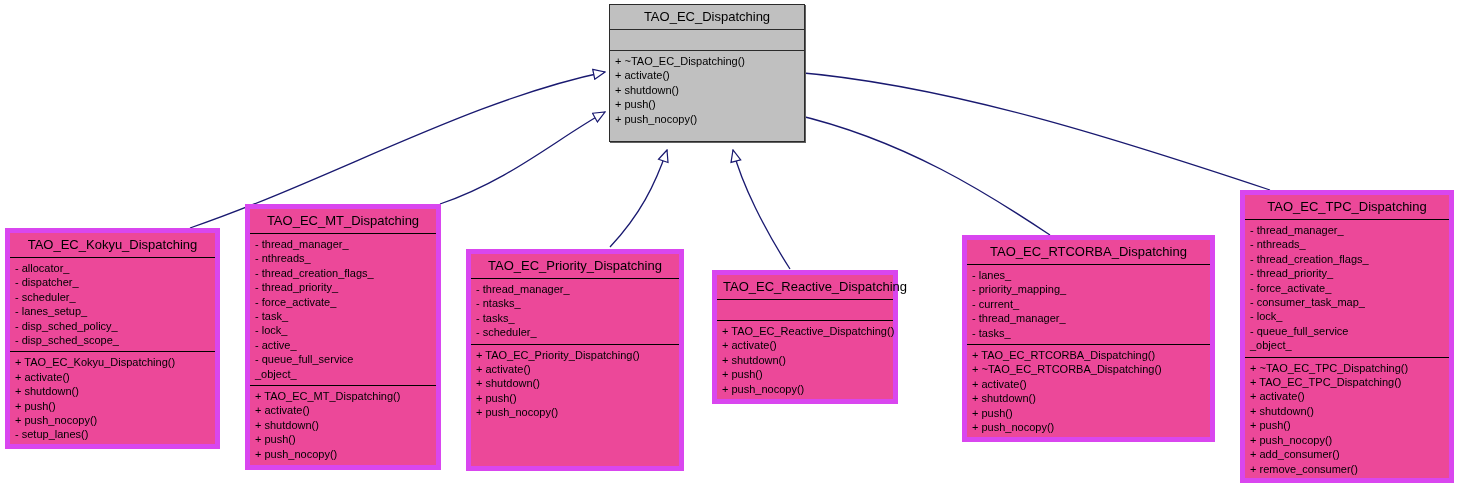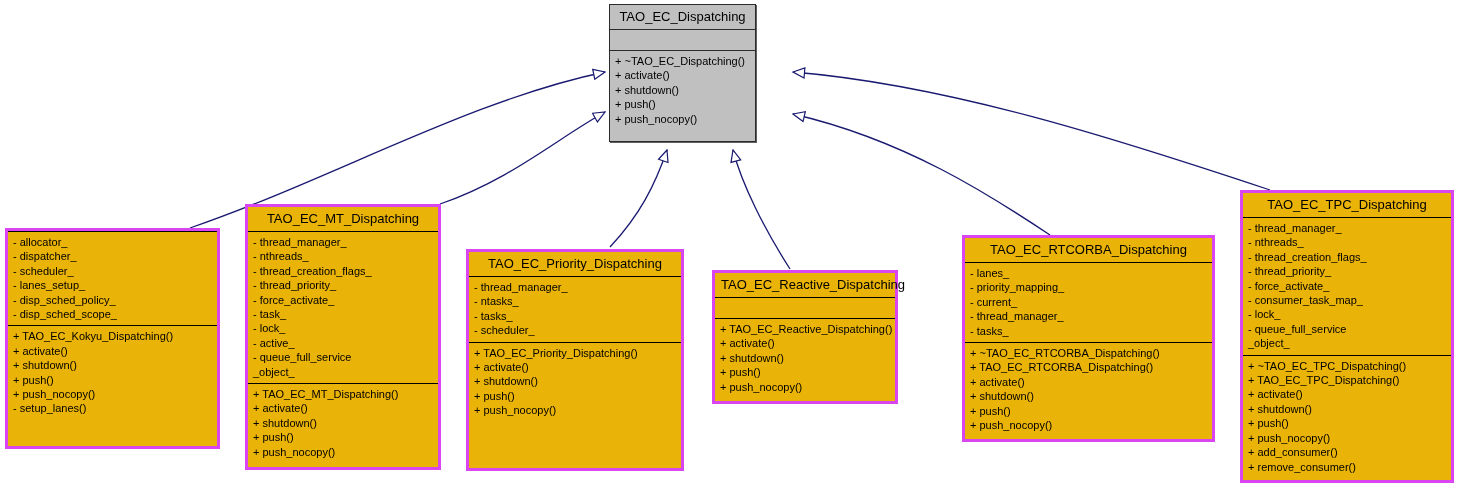--- a/index.html
+++ b/index.html
@@ -8,22 +8,22 @@
     width:1459px;height:493px;
     background:#ffffff;
     font-family:"Liberation Sans", sans-serif;
     overflow:hidden;
   }
   #edges{position:absolute;left:0;top:0;width:1459px;height:493px;pointer-events:none;}
 
   .umlbox{
     position:absolute;
     box-sizing:border-box;
-    border:3px solid #d946ef;
-    background:#eab308;
+    border:5px solid #d946ef;
+    background:#ec4899;
     color:#000000;
   }
   .umlbox.root{
     background:#c0c0c0;
     border:1px solid #2b2b2b;
     box-shadow:1px 1px 0 0 #606060;
   }
   .cls-title{
     text-align:center;
     font-size:13px;
@@ -61,35 +61,36 @@
       <path d="M 610,247 C 640,215 655,185 667,150"></path>
 
       <path d="M 790,269 C 765,230 742,185 733,150"></path>
 
       <path d="M 1050,235 C 990,195 905,140 793,114"></path>
 
       <path d="M 1270,190 C 1120,140 950,85 793,72"></path>
     </g>
   </svg>
 
-  <div class="umlbox root" style="left:609px;top:4px;width:147px;height:138px;">
+  <div class="umlbox root" style="left:609px;top:4px;width:196px;height:138px;">
     <div class="cls-title">TAO_EC_Dispatching</div>
     <div class="sep"></div>
     <div class="cls-attrs empty"></div>
     <div class="sep"></div>
     <div class="cls-ops">
       <div class="row">+ ~TAO_EC_Dispatching()</div>
       <div class="row">+ activate()</div>
       <div class="row">+ shutdown()</div>
       <div class="row">+ push()</div>
       <div class="row">+ push_nocopy()</div>
     </div>
   </div>
 
   <div class="umlbox" style="left:5px;top:228px;width:215px;height:221px;">
+    <div class="cls-title">TAO_EC_Kokyu_Dispatching</div>
     <div class="sep"></div>
     <div class="cls-attrs">
       <div class="row">- allocator_</div>
       <div class="row">- dispatcher_</div>
       <div class="row">- scheduler_</div>
       <div class="row">- lanes_setup_</div>
       <div class="row">- disp_sched_policy_</div>
       <div class="row">- disp_sched_scope_</div>
     </div>
     <div class="sep"></div>
@@ -166,22 +167,22 @@
     <div class="sep"></div>
     <div class="cls-attrs">
       <div class="row">- lanes_</div>
       <div class="row">- priority_mapping_</div>
       <div class="row">- current_</div>
       <div class="row">- thread_manager_</div>
       <div class="row">- tasks_</div>
     </div>
     <div class="sep"></div>
     <div class="cls-ops">
+      <div class="row">+ TAO_EC_RTCORBA_Dispatching()</div>
       <div class="row">+ ~TAO_EC_RTCORBA_Dispatching()</div>
-      <div class="row">+ TAO_EC_RTCORBA_Dispatching()</div>
       <div class="row">+ activate()</div>
       <div class="row">+ shutdown()</div>
       <div class="row">+ push()</div>
       <div class="row">+ push_nocopy()</div>
     </div>
   </div>
 
   <div class="umlbox" style="left:1240px;top:190px;width:214px;height:293px;">
     <div class="cls-title">TAO_EC_TPC_Dispatching</div>
     <div class="sep"></div>

